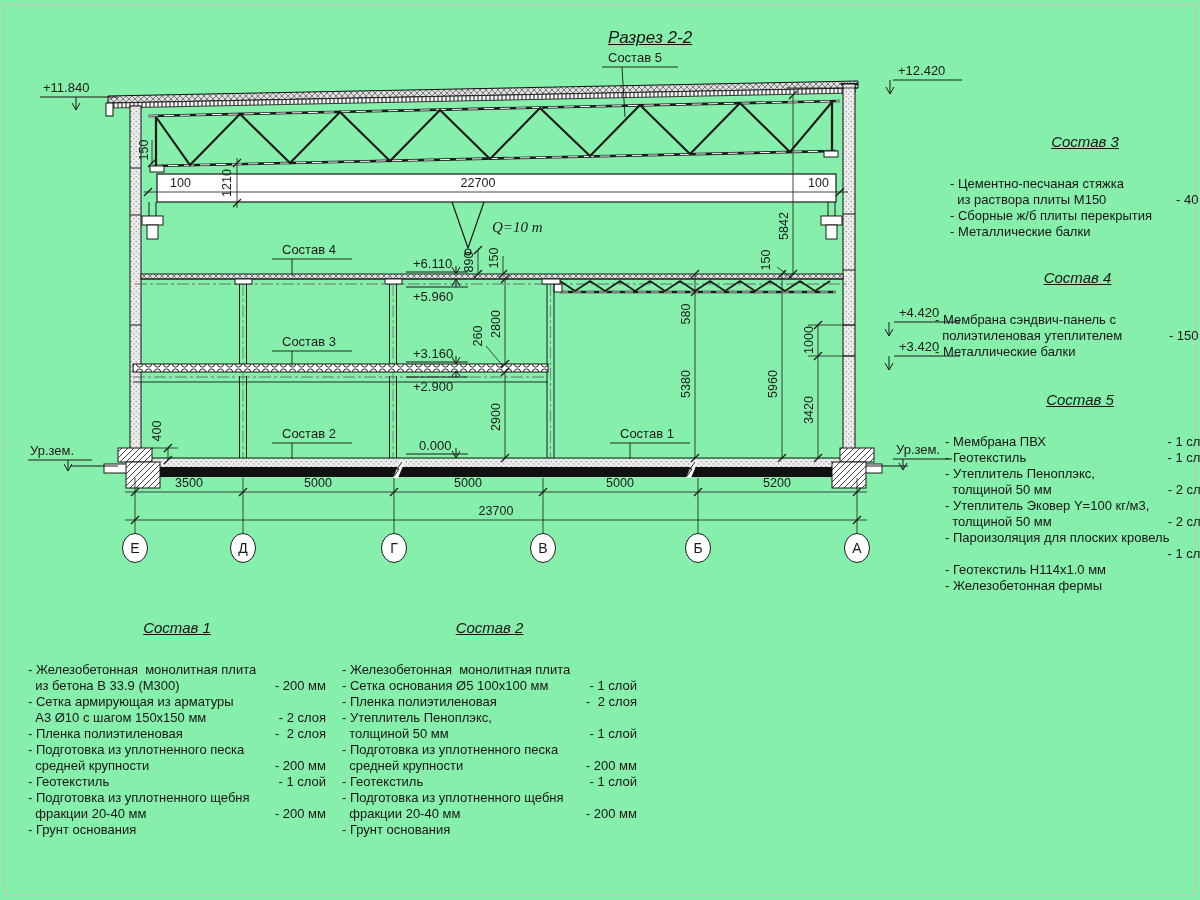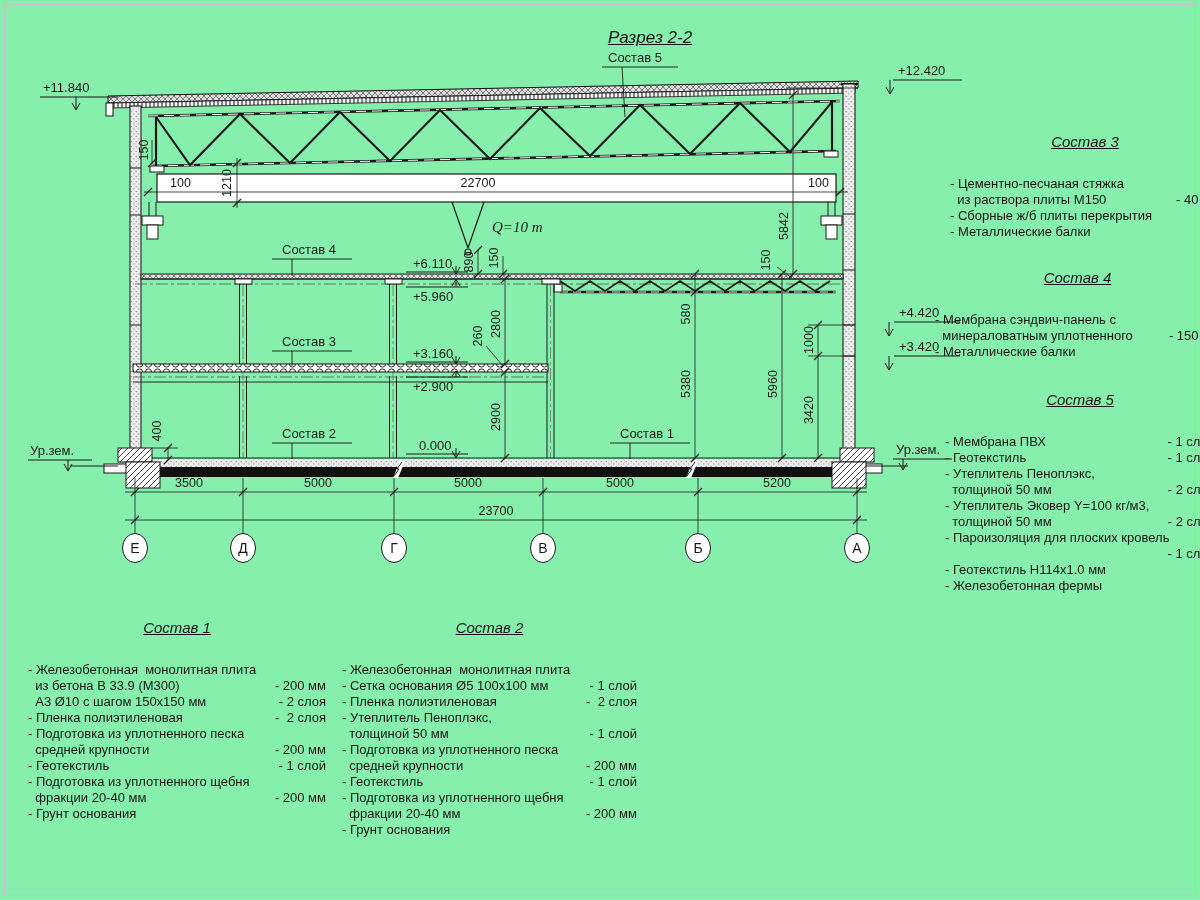--- a/index.html
+++ b/index.html
@@ -332,20 +332,24 @@
   <div class="ltitle">Состав 1</div>
   <div class="lrow">
         <span class="lt">- Железобетонная  монолитная плита</span>
         <span class="lv"></span>
       </div>
   <div class="lrow">
         <span class="lt">  из бетона В 33.9 (М300)</span>
         <span class="lv">- 200 мм</span>
       </div>
   <div class="lrow">
+        <span class="lt">- Сетка армирующая из арматуры</span>
+        <span class="lv"></span>
+      </div>
+  <div class="lrow">
         <span class="lt">  А3 Ø10 с шагом 150х150 мм</span>
         <span class="lv">- 2 слоя</span>
       </div>
   <div class="lrow">
         <span class="lt">- Пленка полиэтиленовая</span>
         <span class="lv">-  2 слоя</span>
       </div>
   <div class="lrow">
         <span class="lt">- Подготовка из уплотненного песка</span>
         <span class="lv"></span>
@@ -440,21 +444,21 @@
       </div>
 </div>
 
 <div class="legend" style="left:935px;top:270px;width:285px;">
   <div class="ltitle">Состав 4</div>
   <div class="lrow">
         <span class="lt">- Мембрана сэндвич-панель с</span>
         <span class="lv"></span>
       </div>
   <div class="lrow">
-        <span class="lt">  минераловатным уплотненного</span>
+        <span class="lt">  полиэтиленовая утеплителем</span>
         <span class="lv">- 150 мм</span>
       </div>
   <div class="lrow">
         <span class="lt">- Металлические балки</span>
         <span class="lv"></span>
       </div>
 </div>
 
 <div class="legend" style="left:945px;top:392px;width:270px;">
   <div class="ltitle">Состав 5</div>

